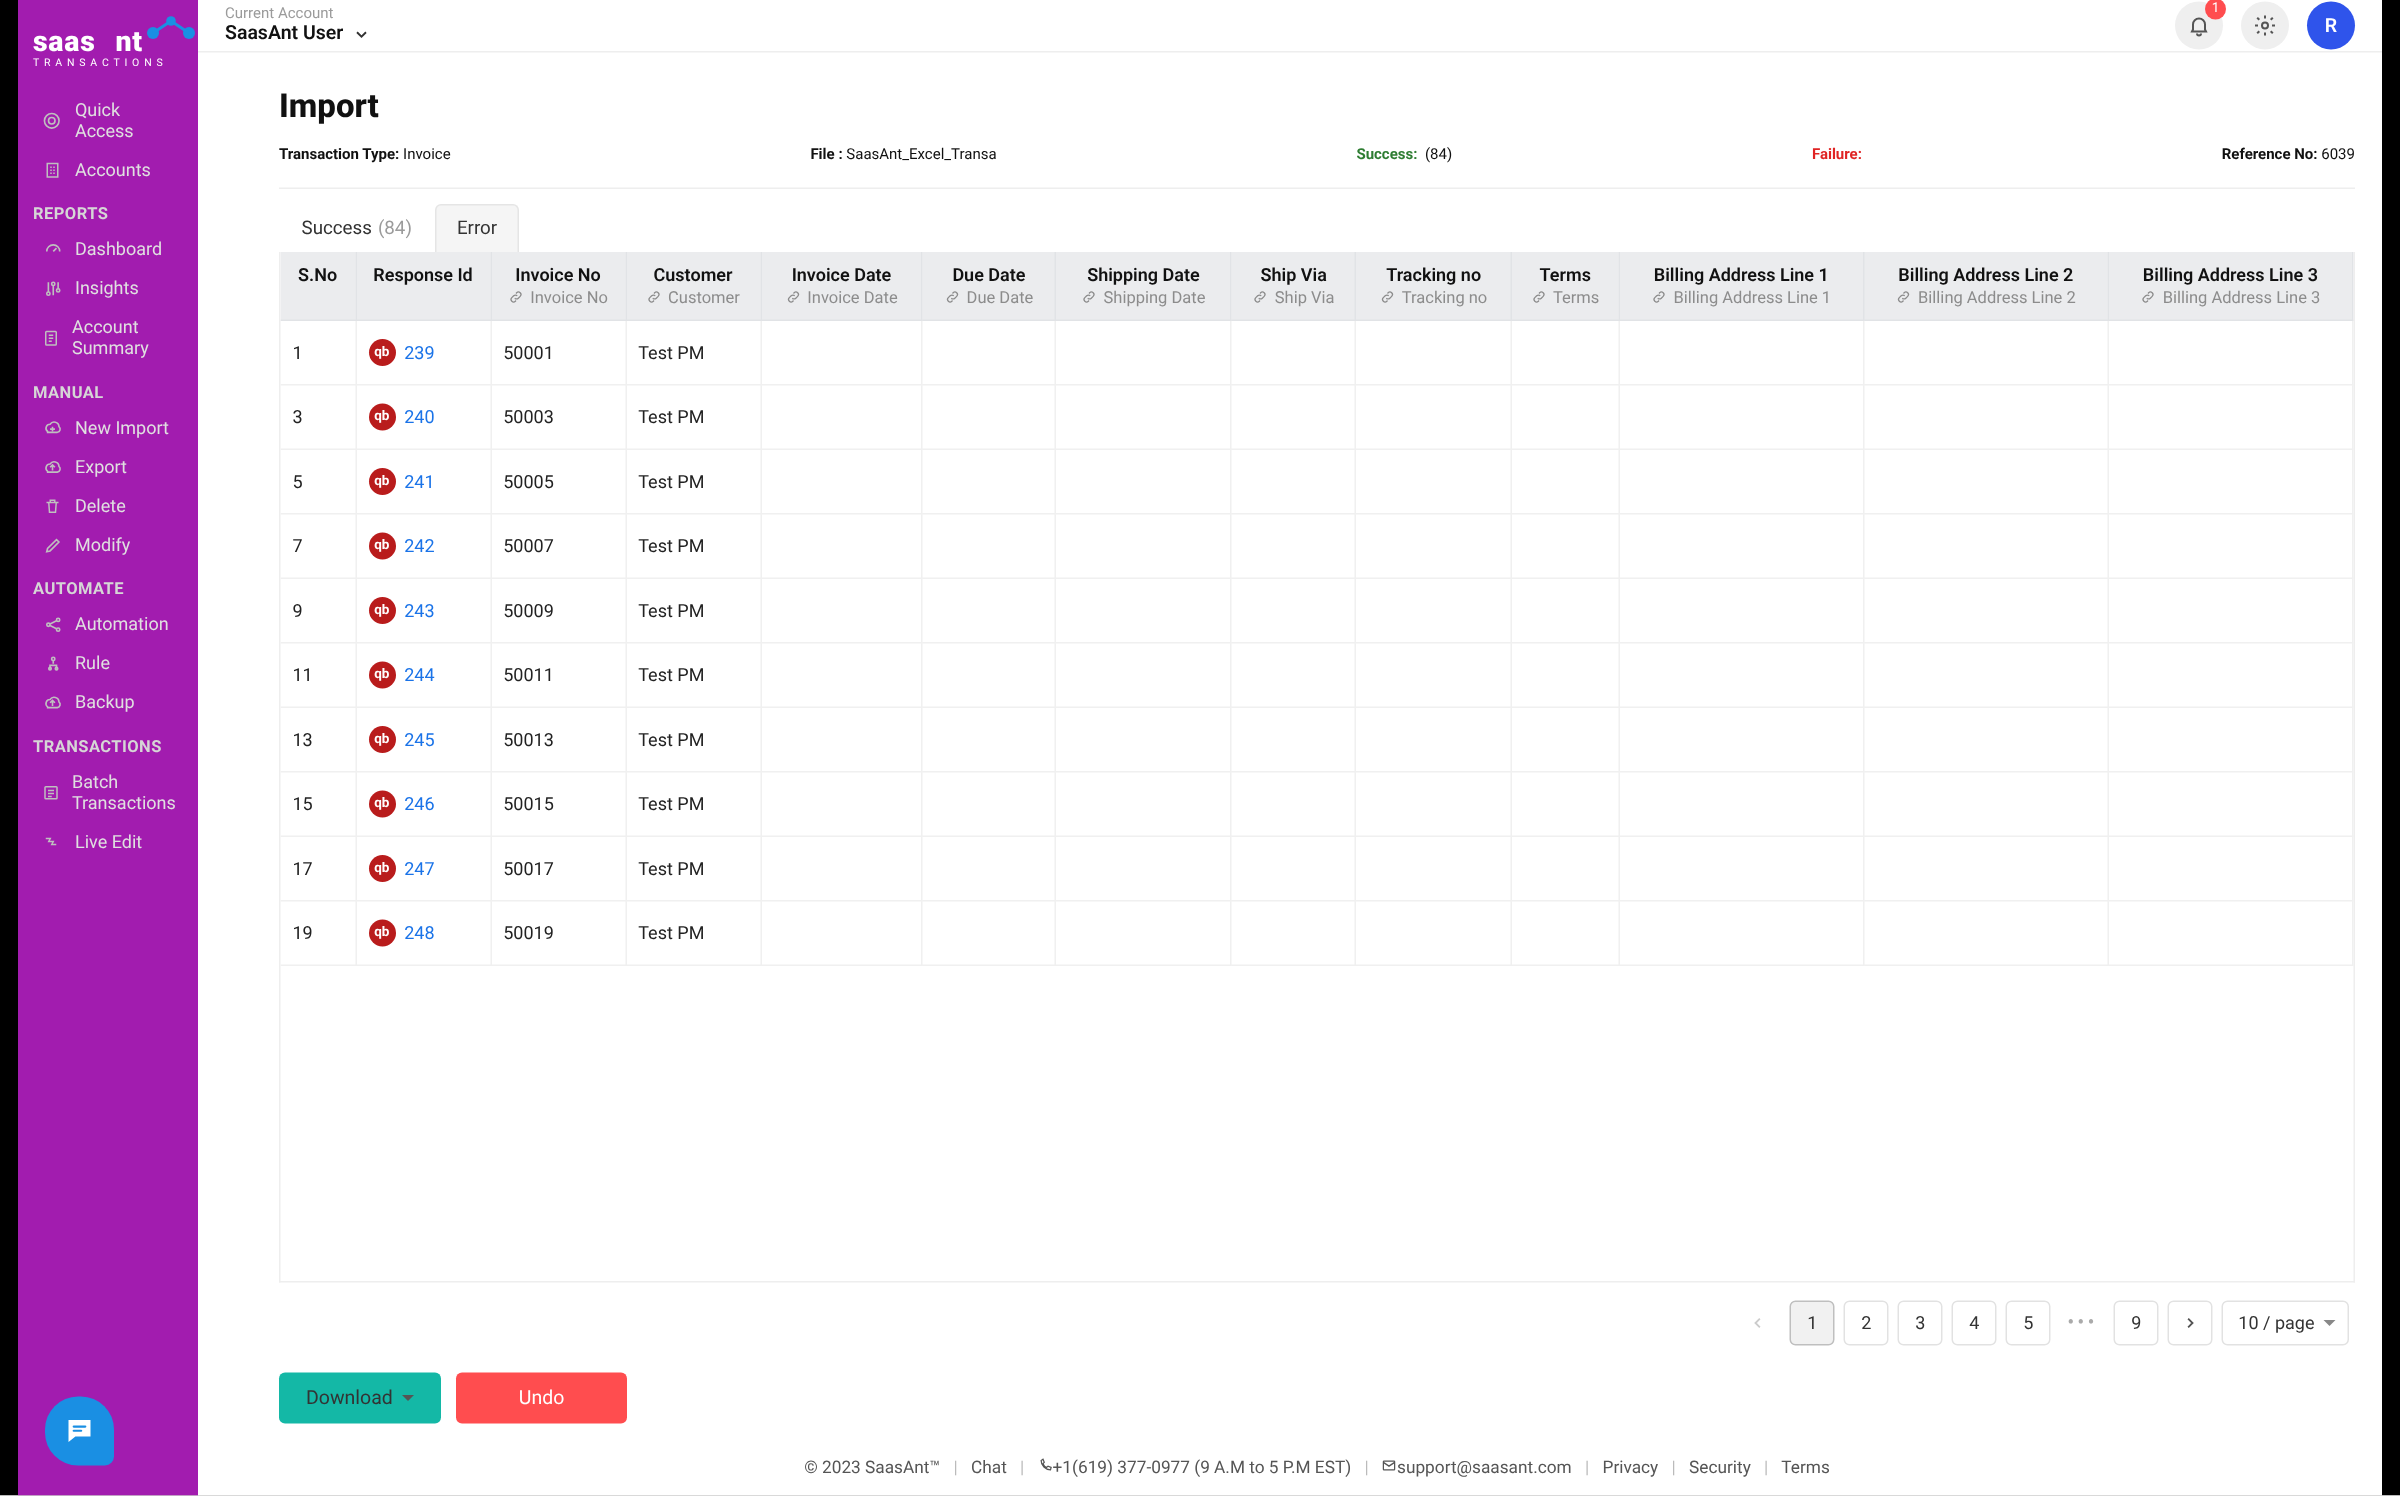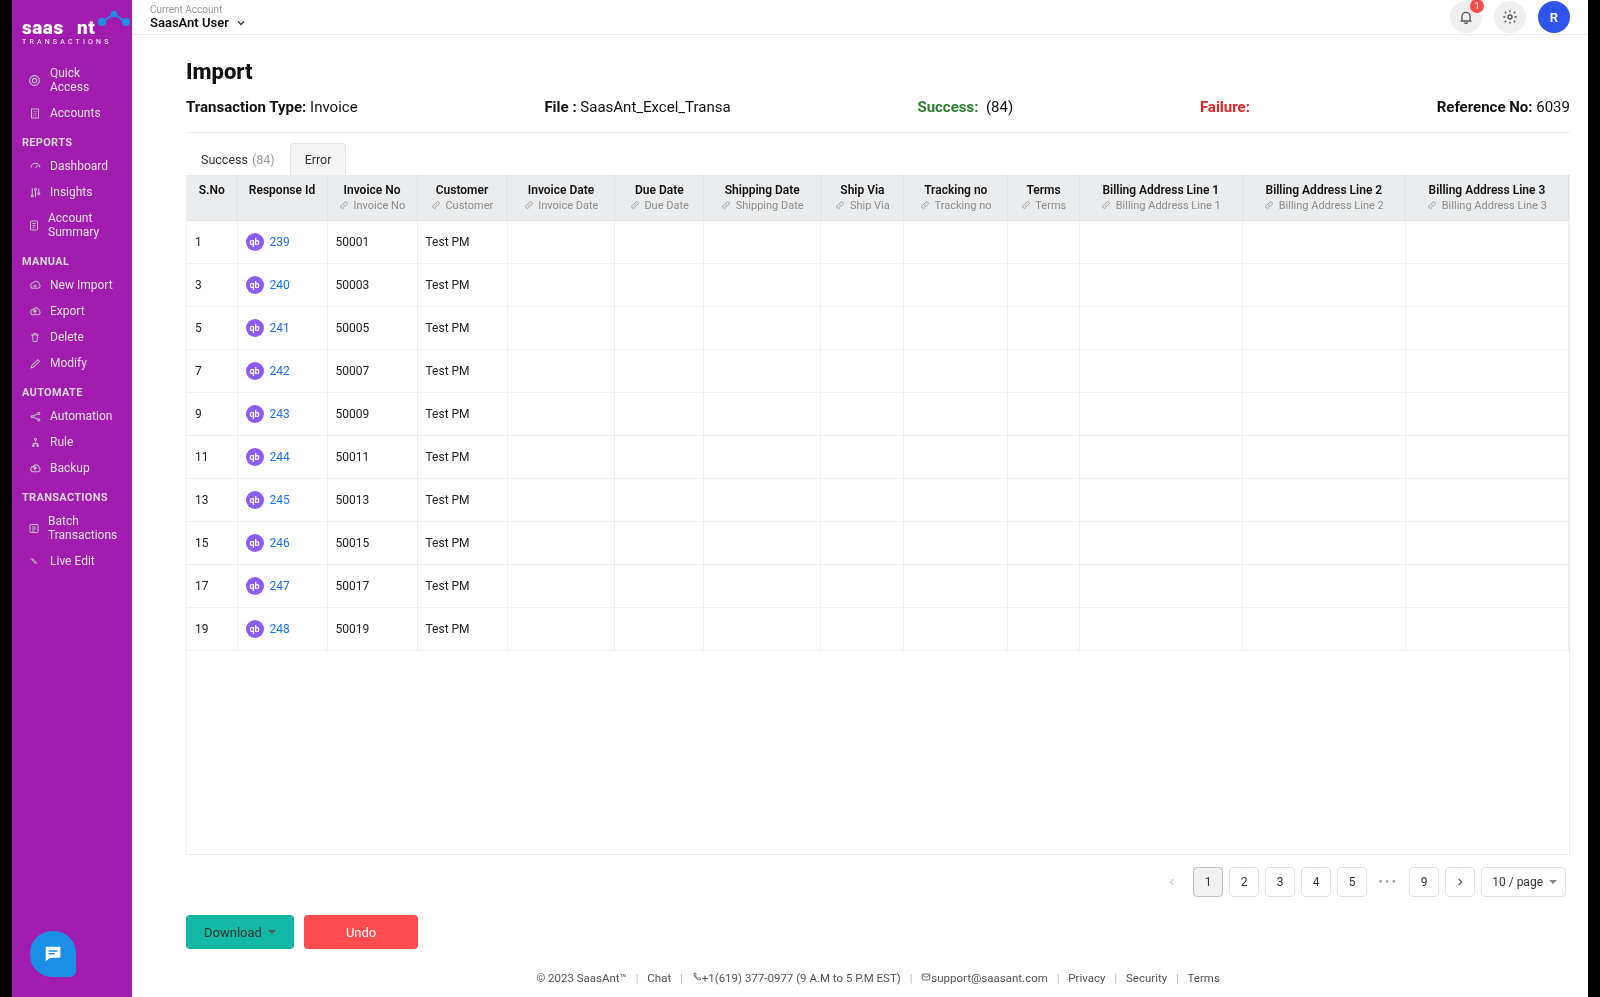--- a/index.html
+++ b/index.html
@@ -21,39 +21,39 @@
   .topbar { height:35px; border-bottom:1px solid #eee; display:flex; align-items:center; padding:0 18px; justify-content:space-between; }
   .acct { display:flex; flex-direction:column; }
   .acct .lbl { font-size:10px; color:#9b9b9b; }
   .acct .val { font-size:13px; color:#111; font-weight:600; display:flex; align-items:center; gap:6px; cursor:pointer; }
   .top-right { display:flex; align-items:center; gap:12px; }
   .circle-btn { width:32px; height:32px; border-radius:50%; background:#efefef; display:flex; align-items:center; justify-content:center; cursor:pointer; position:relative; color:#555; }
   .circle-btn.profile { background:#2f54eb; color:#fff; font-size:13px; font-weight:600; }
   .badge { position:absolute; top:-2px; right:-2px; min-width:14px; height:14px; border-radius:7px; background:#ff4d4f; color:#fff; font-size:9px; display:flex; align-items:center; justify-content:center; padding:0 3px; }
   .content { padding: 12px 18px 0 18px; flex:1; display:flex; flex-direction:column; overflow:hidden;margin-left:36px; }
   h1.page-title { font-size:22px; font-weight:800; color:#111; margin:12px 0 14px 0; }
-  .metarow { display:flex; justify-content:space-between; gap:20px; font-size:15px; color:#111; border-bottom:1px solid #eee; padding-bottom:16px; margin-bottom:10px; }
+  .metarow { display:flex; justify-content:space-between; gap:20px; font-size:10px; color:#111; border-bottom:1px solid #eee; padding-bottom:16px; margin-bottom:10px; }
   .metarow b { font-weight:700; }
   .metarow .success-lbl { color:#2e7d32; font-weight:700; }
   .metarow .failure-lbl { color:#e02424; font-weight:700; }
   .tabs { display:flex; gap:0; font-size:12.5px; }
   .tab { padding:8px 14px; color:#333; cursor:pointer; border:1px solid transparent; border-bottom:none; }
   .tab.active {}
   .tab.error { background:#f5f5f5; border:1px solid #e5e5e5; border-bottom:none; border-radius:4px 4px 0 0; }
   .tab .cnt { color:#9b9b9b; margin-left:4px; }
   
   .table-wrap { overflow:auto; border:1px solid #eee; border-top:none; flex:1; }
   table { border-collapse:collapse; width:100%; font-size:12px; }
   thead th { background:#ebecee; color:#111; font-weight:600; padding:8px 6px; border-right:1px solid #e1e3e6; border-bottom:1px solid #e1e3e6; text-align:center; vertical-align:top; }
   thead th .sub { display:block; color:#8c8c8c; font-weight:400; font-size:11px; margin-top:2px; }
   thead th .sub svg { vertical-align:-1px; margin-right:2px; }
   tbody td { padding:12px 8px; border-right:1px solid #f0f0f0; border-bottom:1px solid #f0f0f0; color:#222; }
   tbody td.snocell { width:50px; }
   .resp { display:flex; align-items:center; gap:6px; }
-  .qb { width:18px; height:18px; border-radius:50%; background:#8b5cf6; color:#fff; font-size:9px; font-weight:700; display:flex; align-items:center; justify-content:center; }
+  .qb { width:18px; height:18px; border-radius:50%; background:#b91c1c; color:#fff; font-size:9px; font-weight:700; display:flex; align-items:center; justify-content:center; }
   .resp a { color:#1a73e8; text-decoration:none; }
   
   .pager-row { display:flex; justify-content:flex-end; align-items:center; gap:6px; padding:12px 4px; }
   .pg-btn { min-width:30px; height:30px; border:1px solid #e2e2e2; border-radius:4px; background:#fff; font-size:12px; color:#333; display:flex; align-items:center; justify-content:center; cursor:pointer; }
   .pg-btn.active { border-color:#bfbfbf; background:#f1f1f1; }
   .pg-btn.nav.disabled { color:#ccc; border:none; cursor:default; }
   .pg-ell { min-width:30px; height:30px; display:flex; align-items:center; justify-content:center; color:#aaa; font-size:14px; letter-spacing:2px; }
   .page-size { height:30px; border:1px solid #e2e2e2; border-radius:4px; padding:0 22px 0 10px; font-size:12px; color:#333; display:flex; align-items:center; position:relative; cursor:pointer; }
   .page-size::after { content:''; position:absolute; right:8px; top:12px; border:4px solid transparent; border-top-color:#888; }
   

